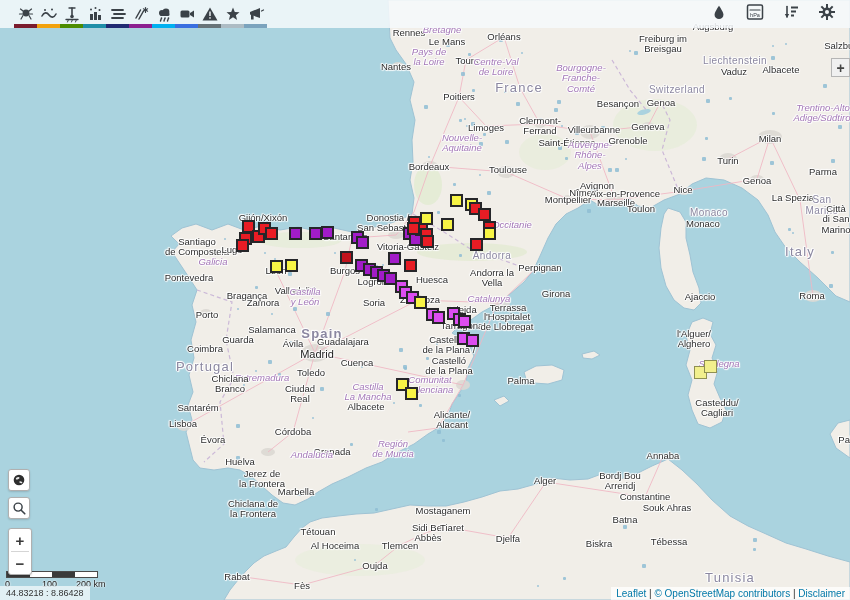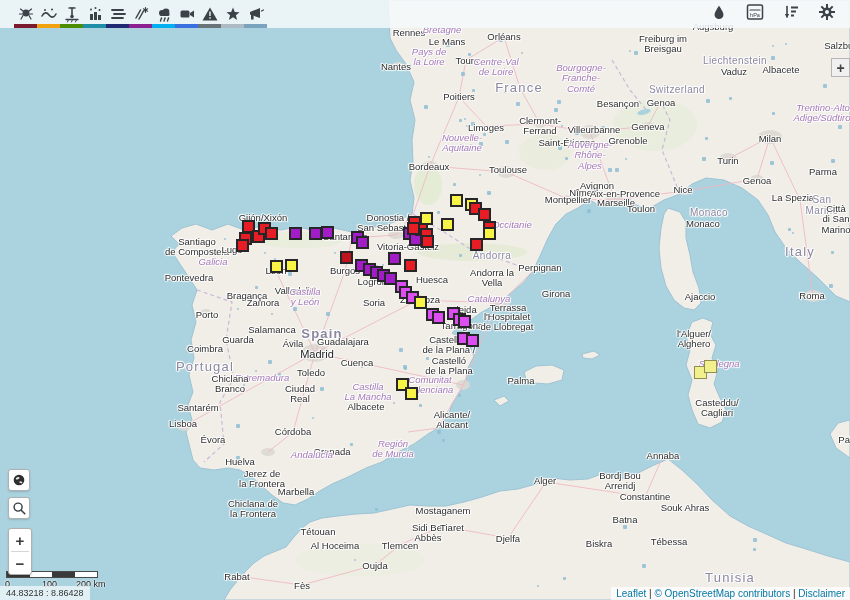--- a/index.html
+++ b/index.html
@@ -383,21 +383,21 @@
       <span class="lbl lc" style="left: 400px; top: 546px;">Tlemcen</span>
       <span class="lbl lc" style="left: 428px; top: 533px;">Sidi Bel
 Abbès</span>
       <span class="lbl lc" style="left: 443px; top: 511px;">Mostaganem</span>
       <span class="lbl lc" style="left: 452px; top: 528px;">Tiaret</span>
       <span class="lbl lc" style="left: 508px; top: 539px;">Djelfa</span>
       <span class="lbl lc" style="left: 620px; top: 481px;">Bordj Bou
 Arreridj</span>
       <span class="lbl lc" style="left: 645px; top: 497px;">Constantine</span>
       <span class="lbl lc" style="left: 663px; top: 456px;">Annaba</span>
-      <span class="lbl lc" style="left: 675px; top: 508px; padding-left: 20px;">Souk Ahras</span>
+      <span class="lbl lc" style="left: 657px; top: 508px; padding-left: 20px;">Souk Ahras</span>
       <span class="lbl lc" style="left: 625px; top: 520px;">Batna</span>
       <span class="lbl lc" style="left: 599px; top: 544px;">Biskra</span>
       <span class="lbl lc" style="left: 669px; top: 542px;">Tébessa</span>
       <span class="lbl ln" style="left: 730px; top: 578px;">Tunisia</span>
     </div>
   <div id="markers">
       <div class="mk" style="background: rgb(232, 28, 36); left: 241.5px; top: 219.5px;"></div>
       <div class="mk" style="background: rgb(232, 28, 36); left: 238.5px; top: 231.5px;"></div>
       <div class="mk" style="background: rgb(232, 28, 36); left: 235.5px; top: 238.5px;"></div>
       <div class="mk" style="background: rgb(232, 28, 36); left: 251.5px; top: 229.5px;"></div>

